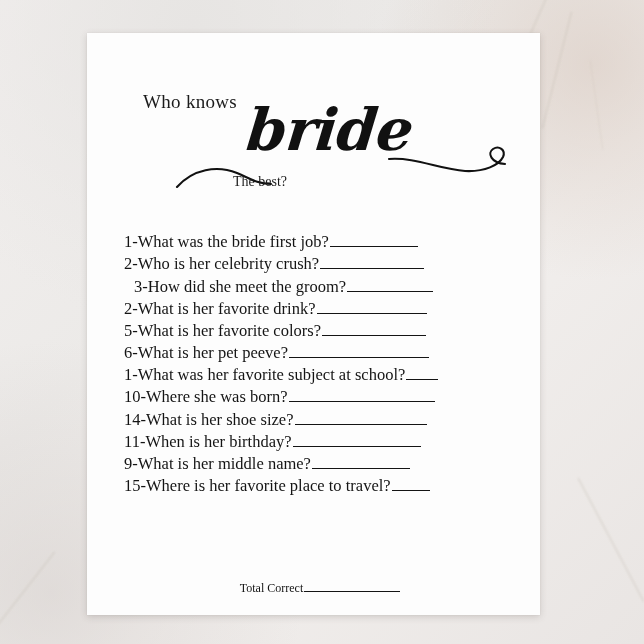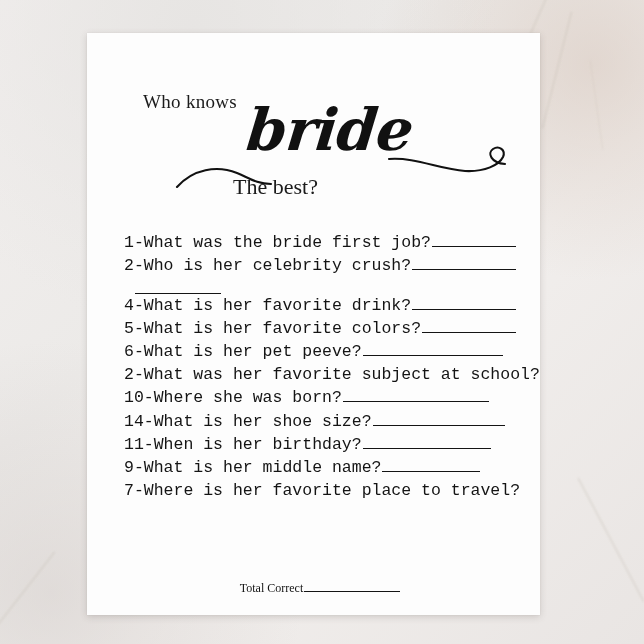--- a/index.html
+++ b/index.html
@@ -55,21 +55,21 @@
     left: 56px;
     top: 58px;
     font-size: 19px;
     color: #1b1b1b;
     letter-spacing: 0.3px;
   }
   .the-best {
     position: absolute;
     left: 146px;
     top: 141px;
-    font-size: 22px;
+    font-size: 14px;
     color: #1b1b1b;
   }
   .bride-wrap {
     position: absolute;
     left: 0;
     top: 62px;
     width: 453px;
     height: 90px;
   }
   .bride-script {
@@ -97,21 +97,20 @@
     top: 198px;
     width: 392px;
   }
   .q-row {
     display: flex;
     align-items: baseline;
     font-size: 16.5px;
     line-height: 1.335;
     color: #141414;
     white-space: nowrap;
-    font-family: Liberation Mono, monospace;
   }
   .q-row .q-text { }
   .q-row .q-line {
     display: inline-block;
     border-bottom: 1px solid #141414;
     height: 0.92em;
     margin-left: 1px;
   }
   .q-row.indent { padding-left: 10px; }
 
@@ -171,56 +170,57 @@
     <div class="questions">
         <div class="q-row">
           <span class="q-text">1-What was the bride first job?</span>
           <span class="q-line" style="width: 88px;"></span>
         </div>
         <div class="q-row">
           <span class="q-text">2-Who is her celebrity crush?</span>
           <span class="q-line" style="width: 104px;"></span>
         </div>
         <div class="q-row indent">
+          <span class="q-text">3-How did she meet the groom?</span>
           <span class="q-line" style="width: 86px;"></span>
         </div>
         <div class="q-row">
-          <span class="q-text">4-What is her favorite drink?</span>
+          <span class="q-text">2-What is her favorite drink?</span>
           <span class="q-line" style="width: 110px;"></span>
         </div>
         <div class="q-row">
           <span class="q-text">5-What is her favorite colors?</span>
           <span class="q-line" style="width: 104px;"></span>
         </div>
         <div class="q-row">
           <span class="q-text">6-What is her pet peeve?</span>
           <span class="q-line" style="width: 140px;"></span>
         </div>
         <div class="q-row">
-          <span class="q-text">2-What was her favorite subject at school?</span>
+          <span class="q-text">1-What was her favorite subject at school?</span>
           <span class="q-line" style="width: 32px;"></span>
         </div>
         <div class="q-row">
           <span class="q-text">10-Where she was born?</span>
           <span class="q-line" style="width: 146px;"></span>
         </div>
         <div class="q-row">
           <span class="q-text">14-What is her shoe size?</span>
           <span class="q-line" style="width: 132px;"></span>
         </div>
         <div class="q-row">
           <span class="q-text">11-When is her birthday?</span>
           <span class="q-line" style="width: 128px;"></span>
         </div>
         <div class="q-row">
           <span class="q-text">9-What is her middle name?</span>
           <span class="q-line" style="width: 98px;"></span>
         </div>
         <div class="q-row">
-          <span class="q-text">7-Where is her favorite place to travel?</span>
+          <span class="q-text">15-Where is her favorite place to travel?</span>
           <span class="q-line" style="width: 38px;"></span>
         </div>
       </div>
 
     <div class="total">
       <span>Total Correct</span><span class="t-line"></span>
     </div>
 
   </div>
 </div>

